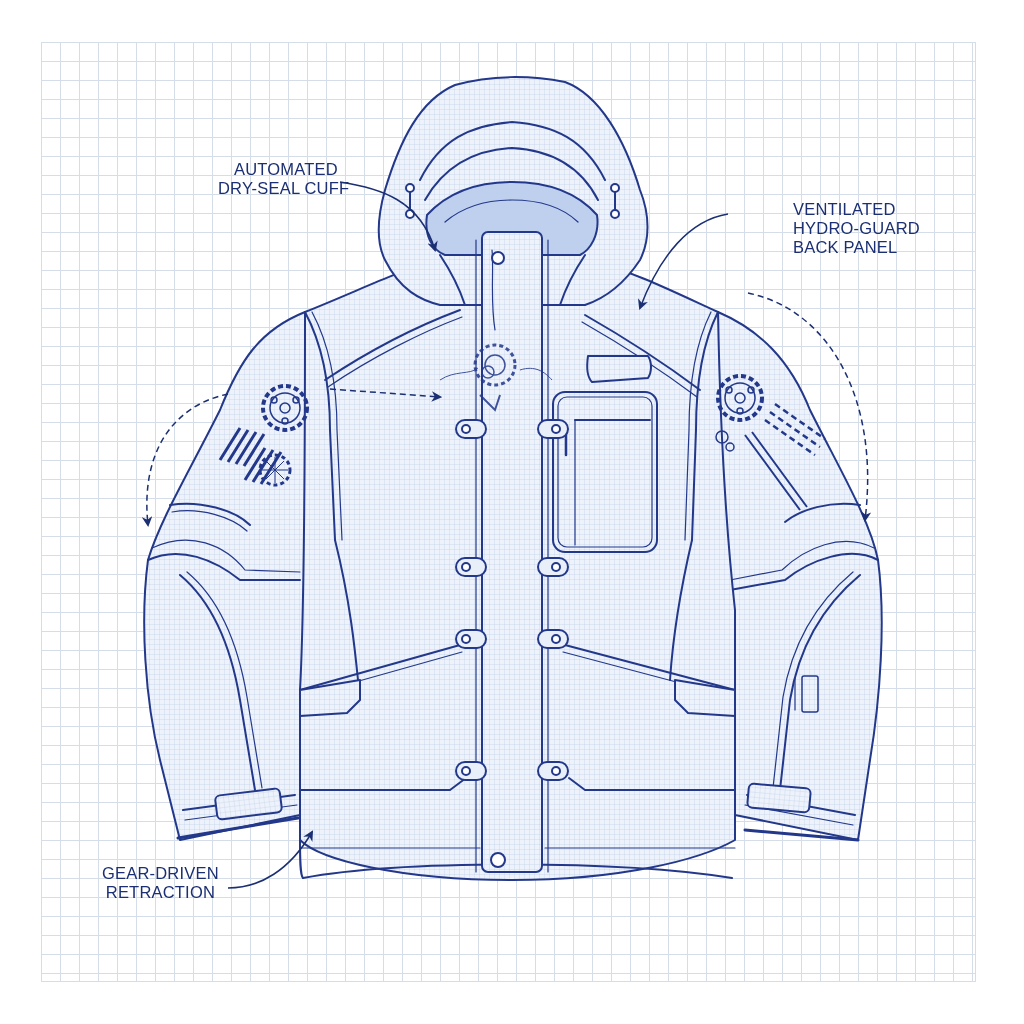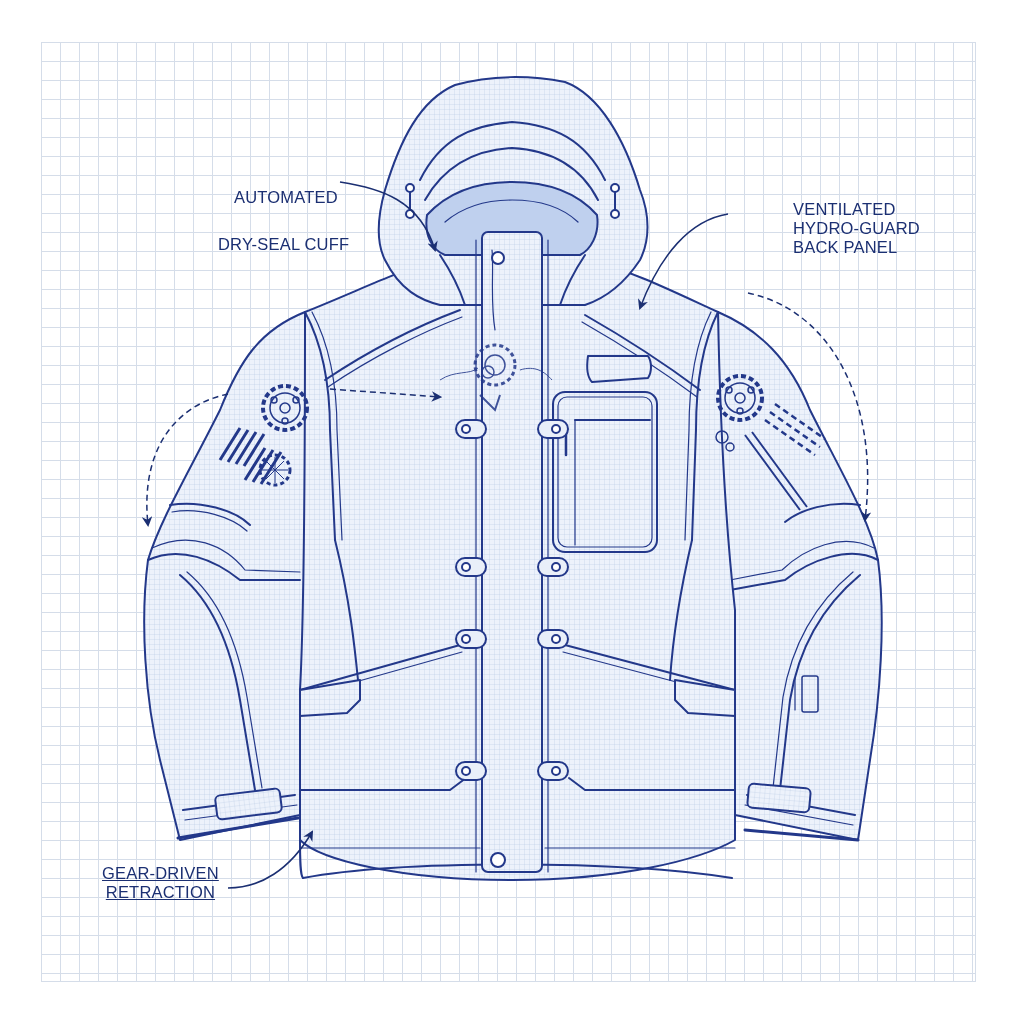--- a/index.html
+++ b/index.html
@@ -10,23 +10,23 @@
            background-image:
              linear-gradient(to right, #d5dde9 1px, transparent 1px),
              linear-gradient(to bottom, #d5dde9 1px, transparent 1px);
            background-size: 19px 19px;
            border-right: 1px solid #d5dde9; border-bottom: 1px solid #d5dde9; }
   svg.drawing { position: absolute; left: 0; top: 0; width: 1024px; height: 1024px; }
   .label { position: absolute; color: #1b2f72; font-size: 16.5px; line-height: 19px;
            letter-spacing: 0.2px; text-transform: uppercase; white-space: nowrap; }
   .label span { display: block; }
   .lbl-cuff { left: 218px; top: 160px; text-align: right; width: 118px; }
-  .lbl-cuff span { text-align: left; margin-top: 28px; }
+  .lbl-cuff span { text-align: left; }
   .lbl-back { left: 745px; top: 200px; margin-left: 48px; }
-  .lbl-gear { left: 102px; top: 864px; text-align: center; text-decoration: underline; }
+  .lbl-gear { left: 102px; top: 864px; text-align: center; }
 </style>
 </head>
 <body>
 
 <div class="sheet"></div>
 
 <svg class="drawing" viewBox="0 0 1024 1024">
   <defs>
     <pattern id="fine" width="5" height="5" patternUnits="userSpaceOnUse">
       <rect width="5" height="5" fill="#edf2fb"></rect>

